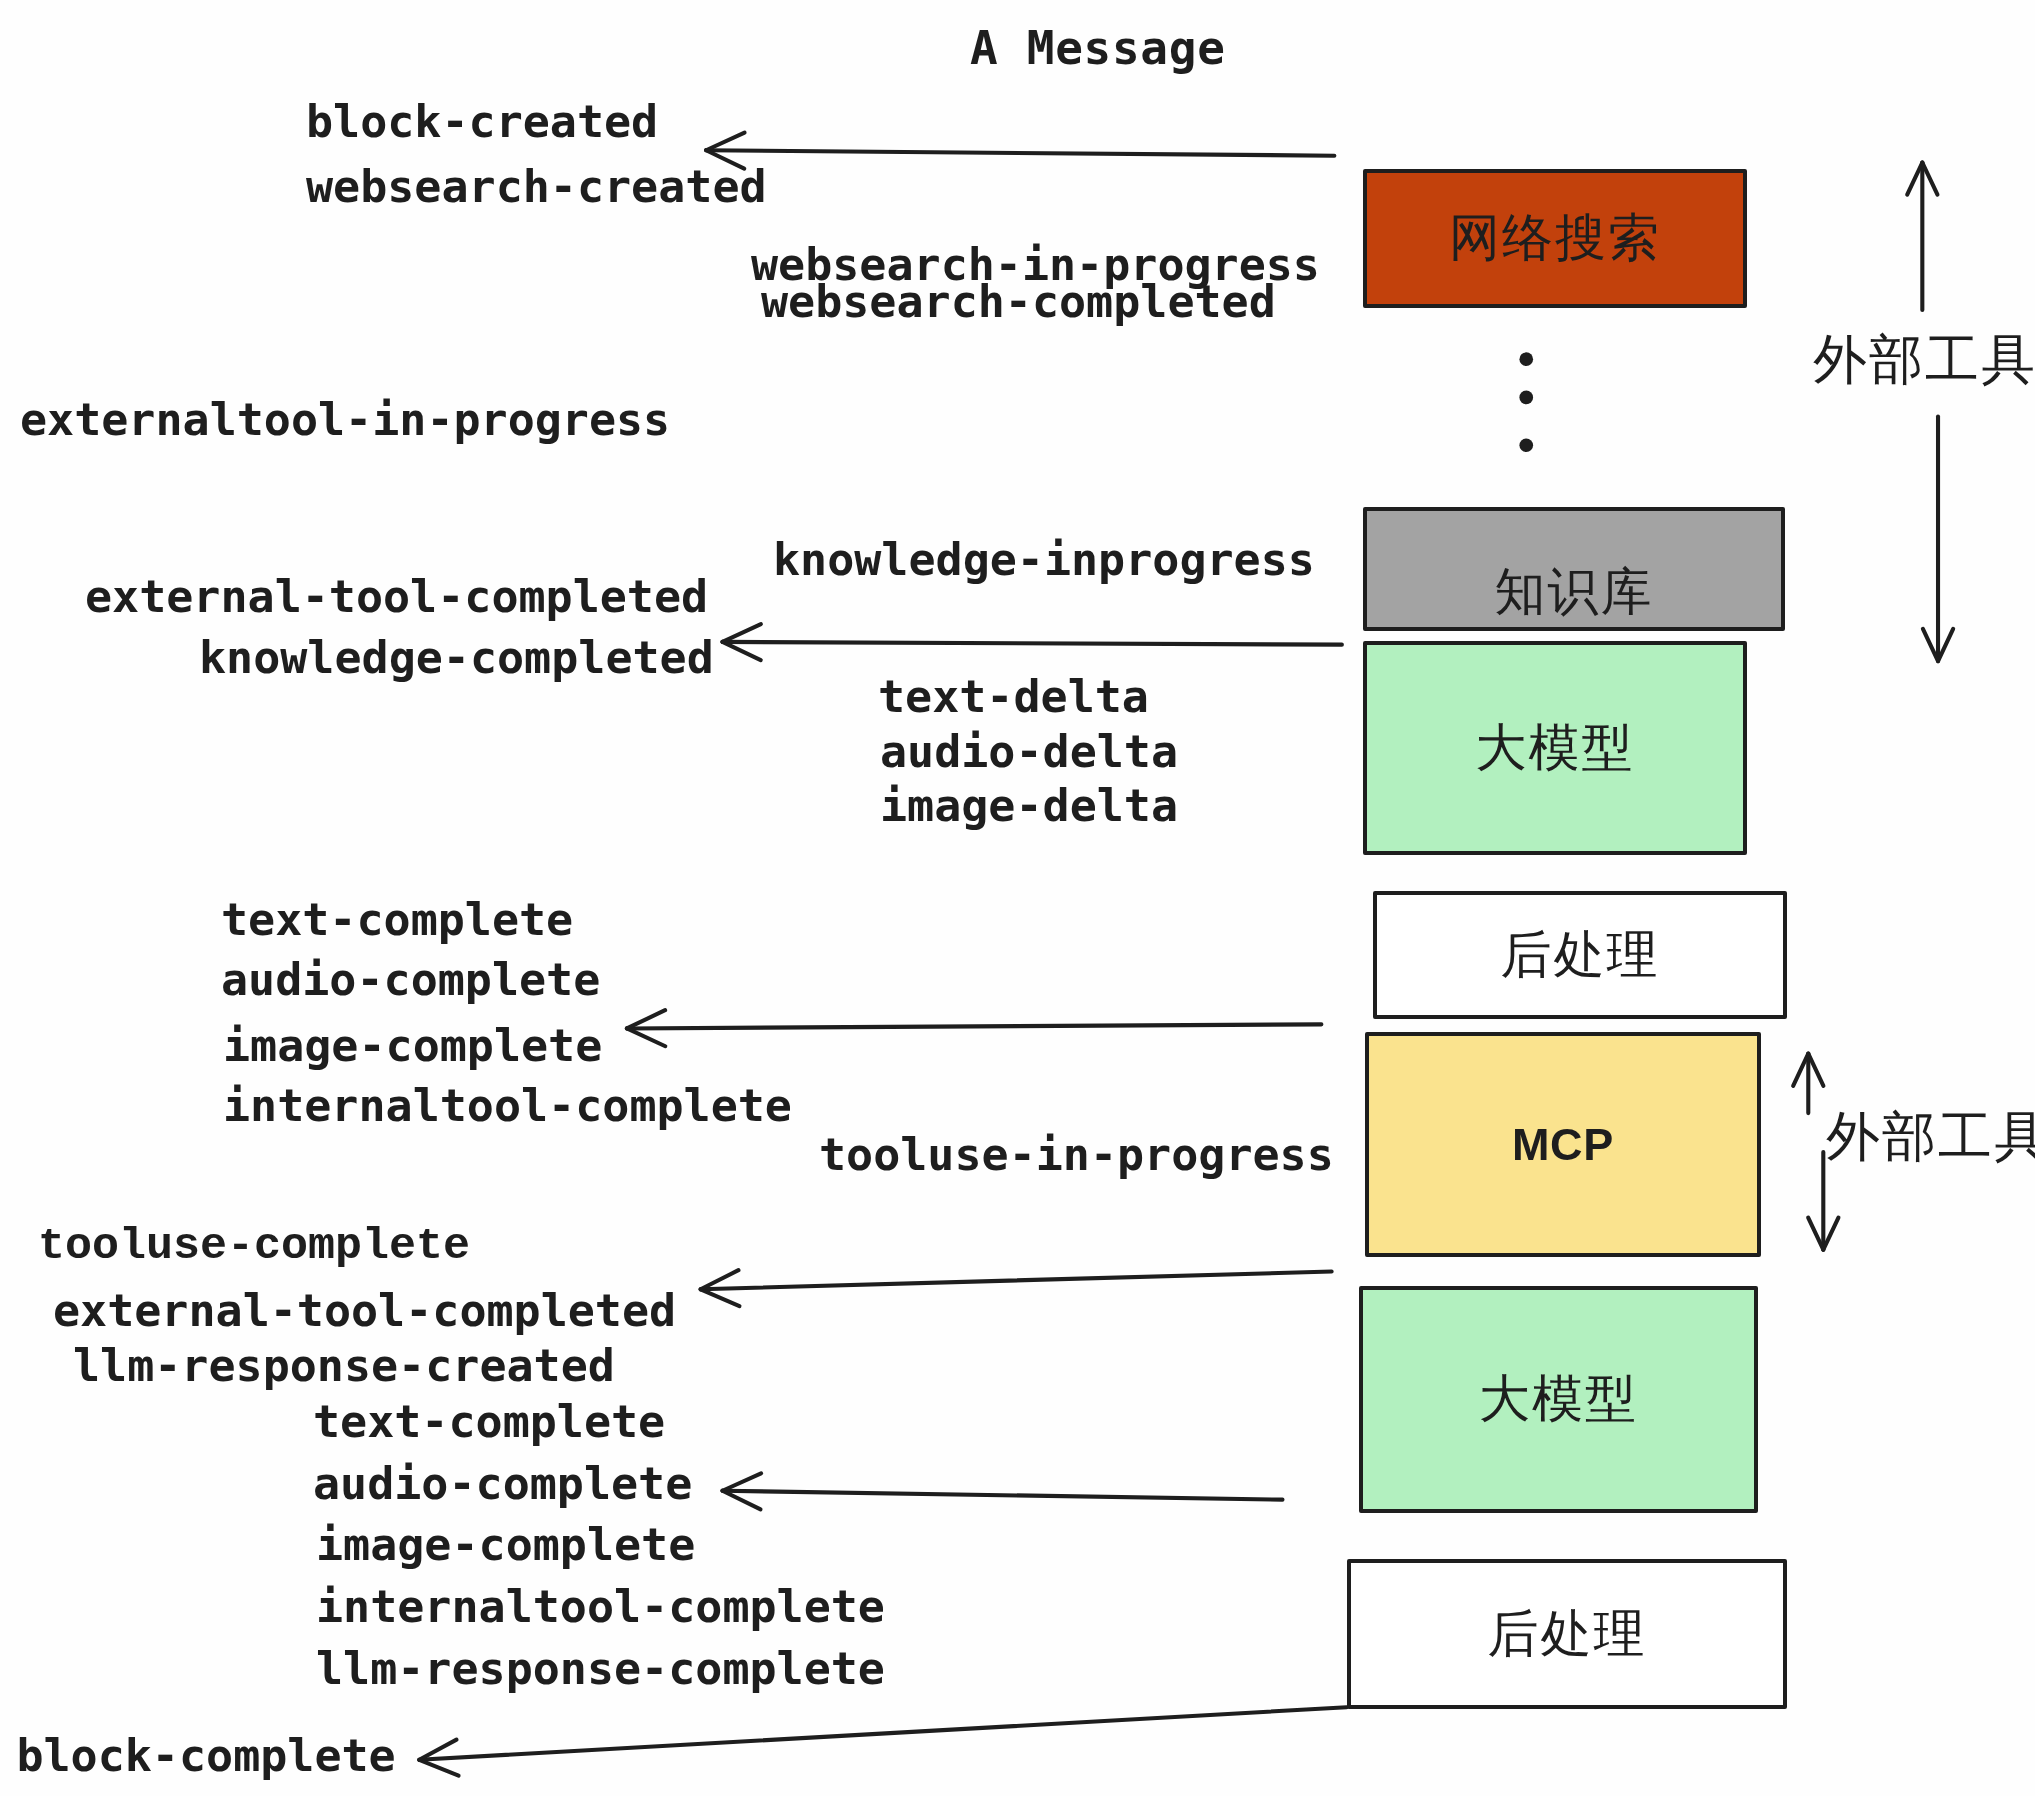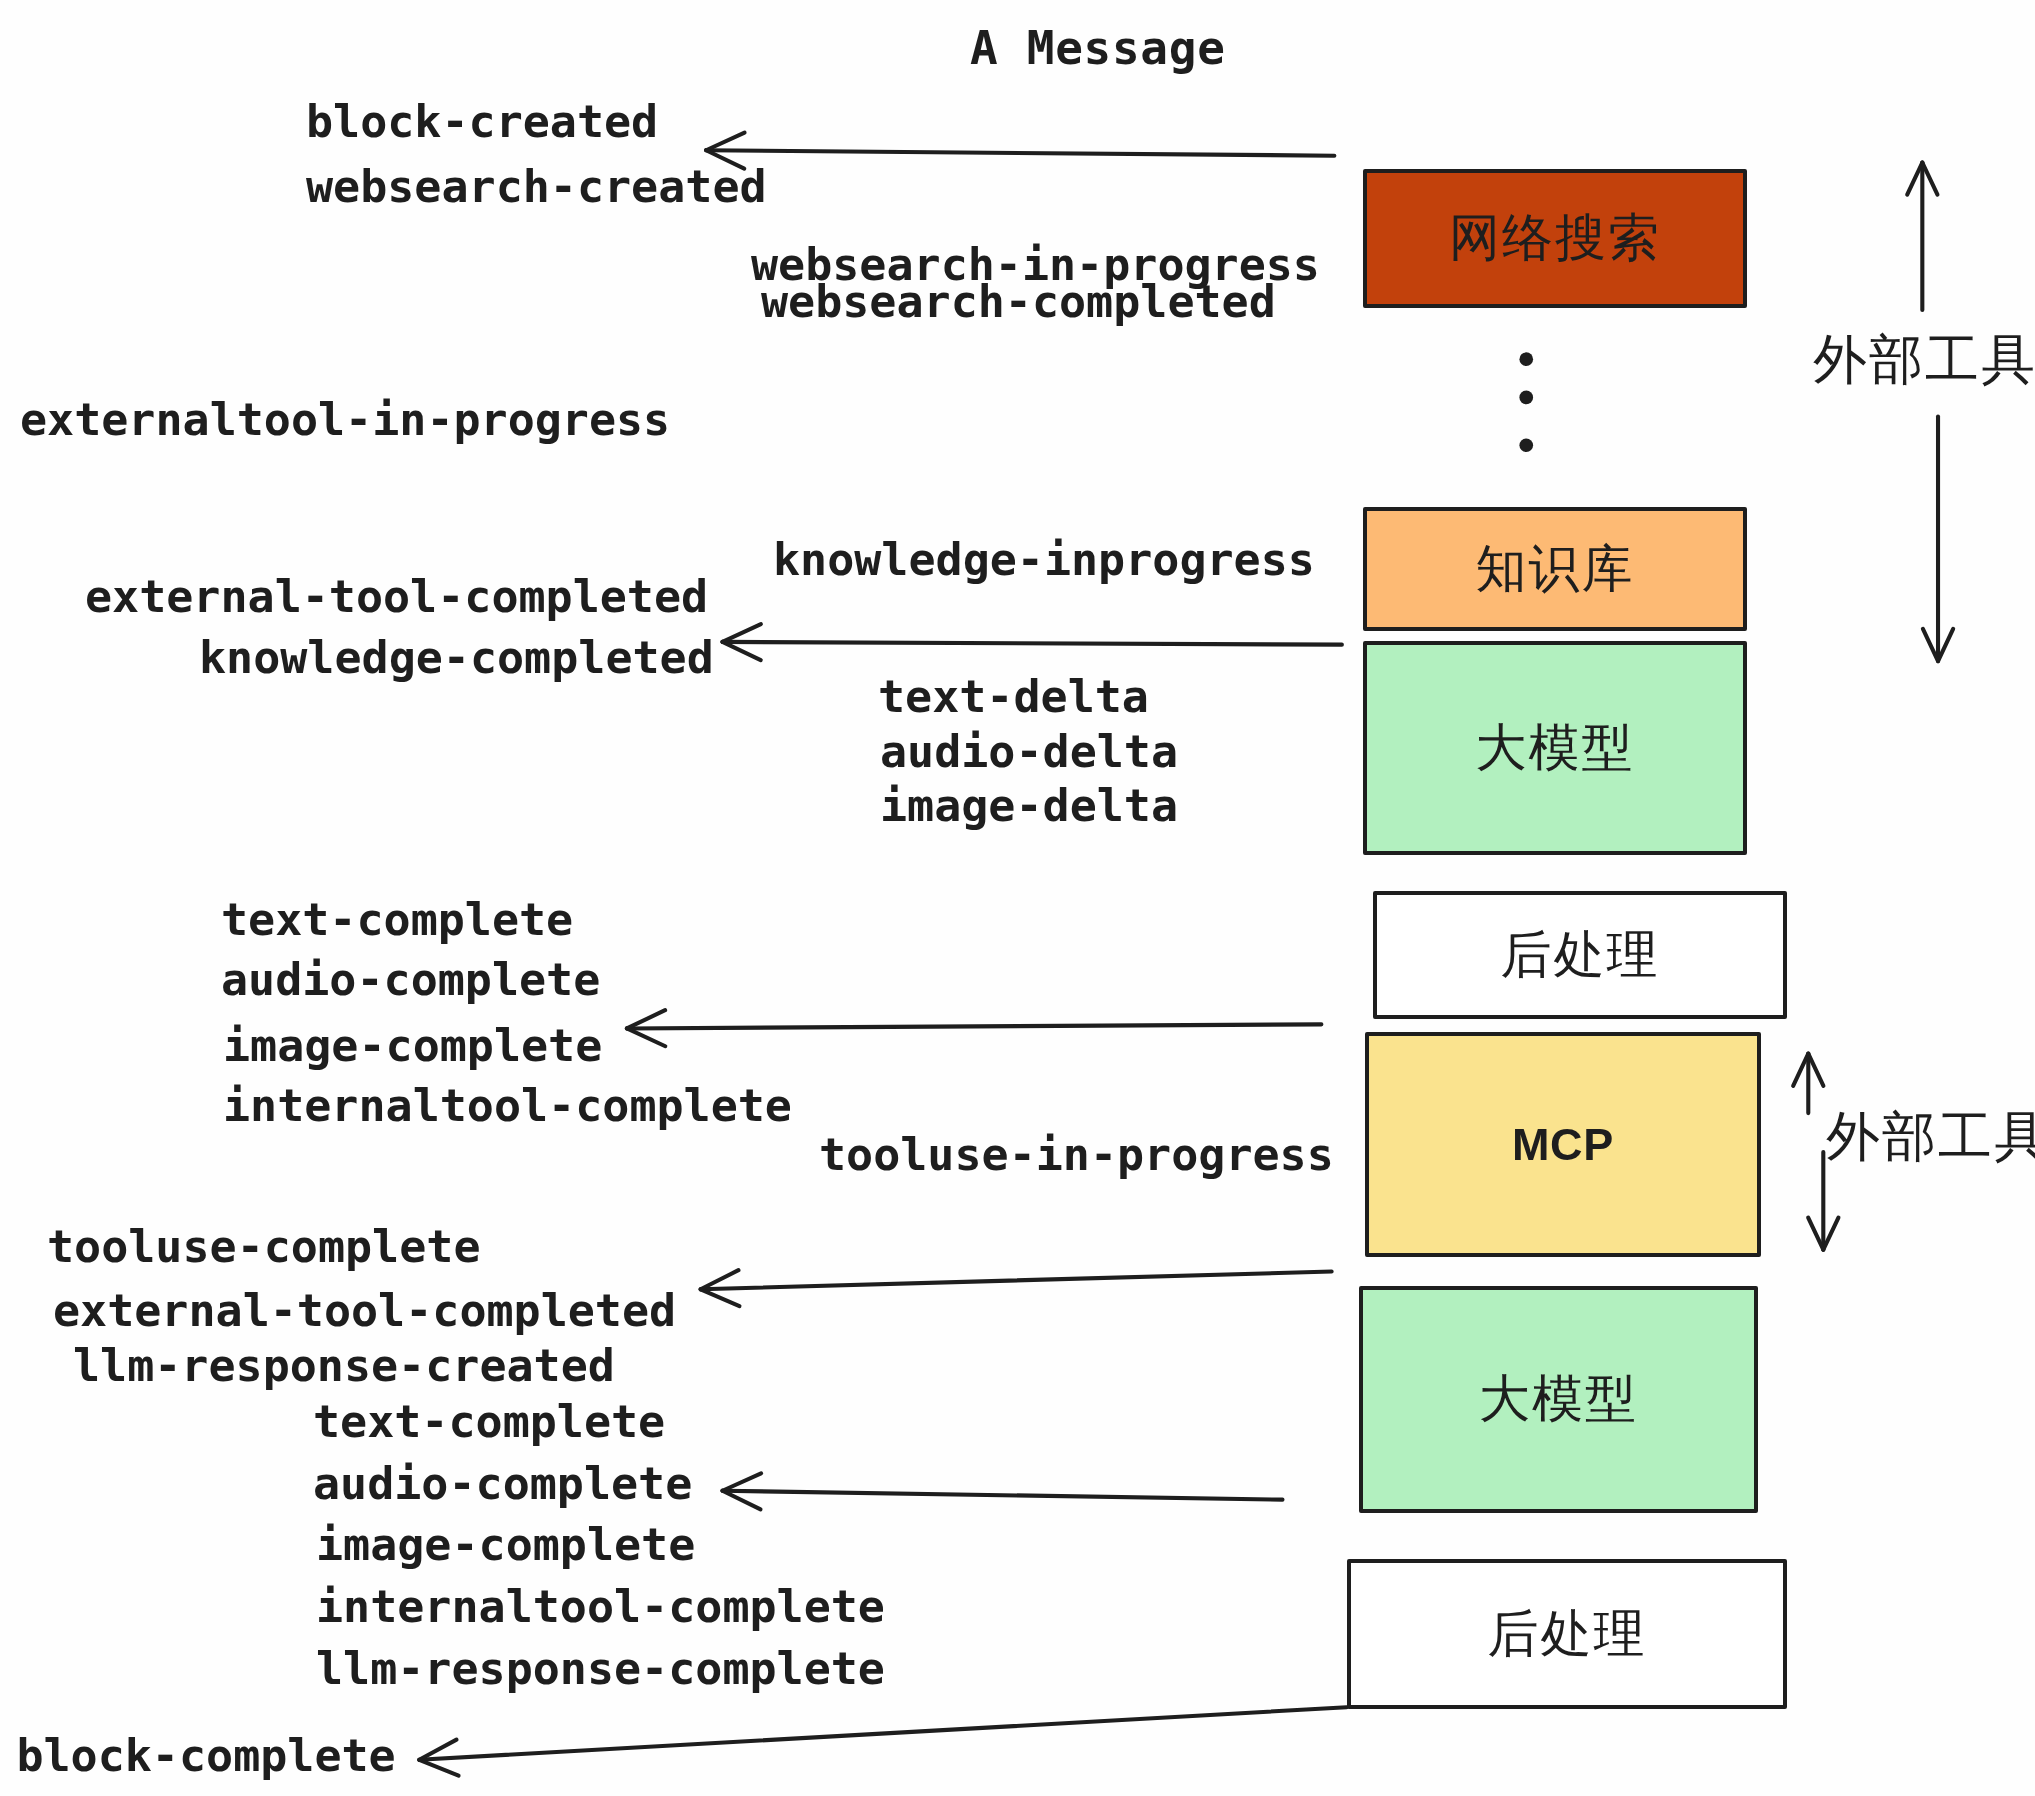--- a/index.html
+++ b/index.html
@@ -117,21 +117,21 @@
       </g>
       <circle cx="2235" cy="526" r="10" fill="#1e1e1e"></circle>
       <circle cx="2235" cy="582" r="10" fill="#1e1e1e"></circle>
       <circle cx="2235" cy="652" r="10" fill="#1e1e1e"></circle>
     </svg>
   <div class="title" style="left:970px;top:48px;">A Message</div>
   <div id="boxes-layer">
       <div class="box" style="left: 1363px; top: 169px; width: 384px; height: 139px; background: #c2410c;">
         <span class="box-label">网络搜索</span>
       </div>
-      <div class="box" style="left: 1363px; top: 507px; width: 384px; height: 124px; background: #fdba74;">
+      <div class="box" style="left: 1363px; top: 507px; width: 422px; height: 124px; background: #a3a3a3; align-items: flex-end;">
         <span class="box-label">知识库</span>
       </div>
       <div class="box" style="left: 1363px; top: 641px; width: 384px; height: 214px; background: rgb(178, 240, 191);">
         <span class="box-label">大模型</span>
       </div>
       <div class="box" style="left: 1373px; top: 891px; width: 414px; height: 128px; background: rgb(255, 255, 255);">
         <span class="box-label">后处理</span>
       </div>
       <div class="box" style="left: 1365px; top: 1032px; width: 396px; height: 225px; background: rgb(250, 227, 142);">
         <span class="box-label mono">MCP</span>
@@ -153,21 +153,21 @@
       <div class="event" style="left: 85px; top: 596px;">external-tool-completed</div>
       <div class="event" style="left: 199px; top: 657px;">knowledge-completed</div>
       <div class="event" style="left: 878px; top: 696px;">text-delta</div>
       <div class="event" style="left: 880px; top: 751px;">audio-delta</div>
       <div class="event" style="left: 880px; top: 805px;">image-delta</div>
       <div class="event" style="left: 221px; top: 919px;">text-complete</div>
       <div class="event" style="left: 221px; top: 979px;">audio-complete</div>
       <div class="event" style="left: 223px; top: 1045px;">image-complete</div>
       <div class="event" style="left: 223px; top: 1105px;">internaltool-complete</div>
       <div class="event" style="left: 771px; top: 1154px; margin-left: 48px;">tooluse-in-progress</div>
-      <div class="event" style="left: 47px; top: 1246px;">tooluse-complete</div>
+      <div class="event" style="left: 38px; top: 1246px; font-family: Liberation Mono, monospace;">tooluse-complete</div>
       <div class="event" style="left: 53px; top: 1310px;">external-tool-completed</div>
       <div class="event" style="left: 53px; top: 1365px; margin-left: 20px;">llm-response-created</div>
       <div class="event" style="left: 313px; top: 1421px;">text-complete</div>
       <div class="event" style="left: 313px; top: 1483px;">audio-complete</div>
       <div class="event" style="left: 316px; top: 1544px;">image-complete</div>
       <div class="event" style="left: 316px; top: 1606px;">internaltool-complete</div>
       <div class="event" style="left: 316px; top: 1668px;">llm-response-complete</div>
       <div class="event" style="left: 16.4px; top: 1755px;">block-complete</div>
     </div>
   <div id="annotations-layer">

